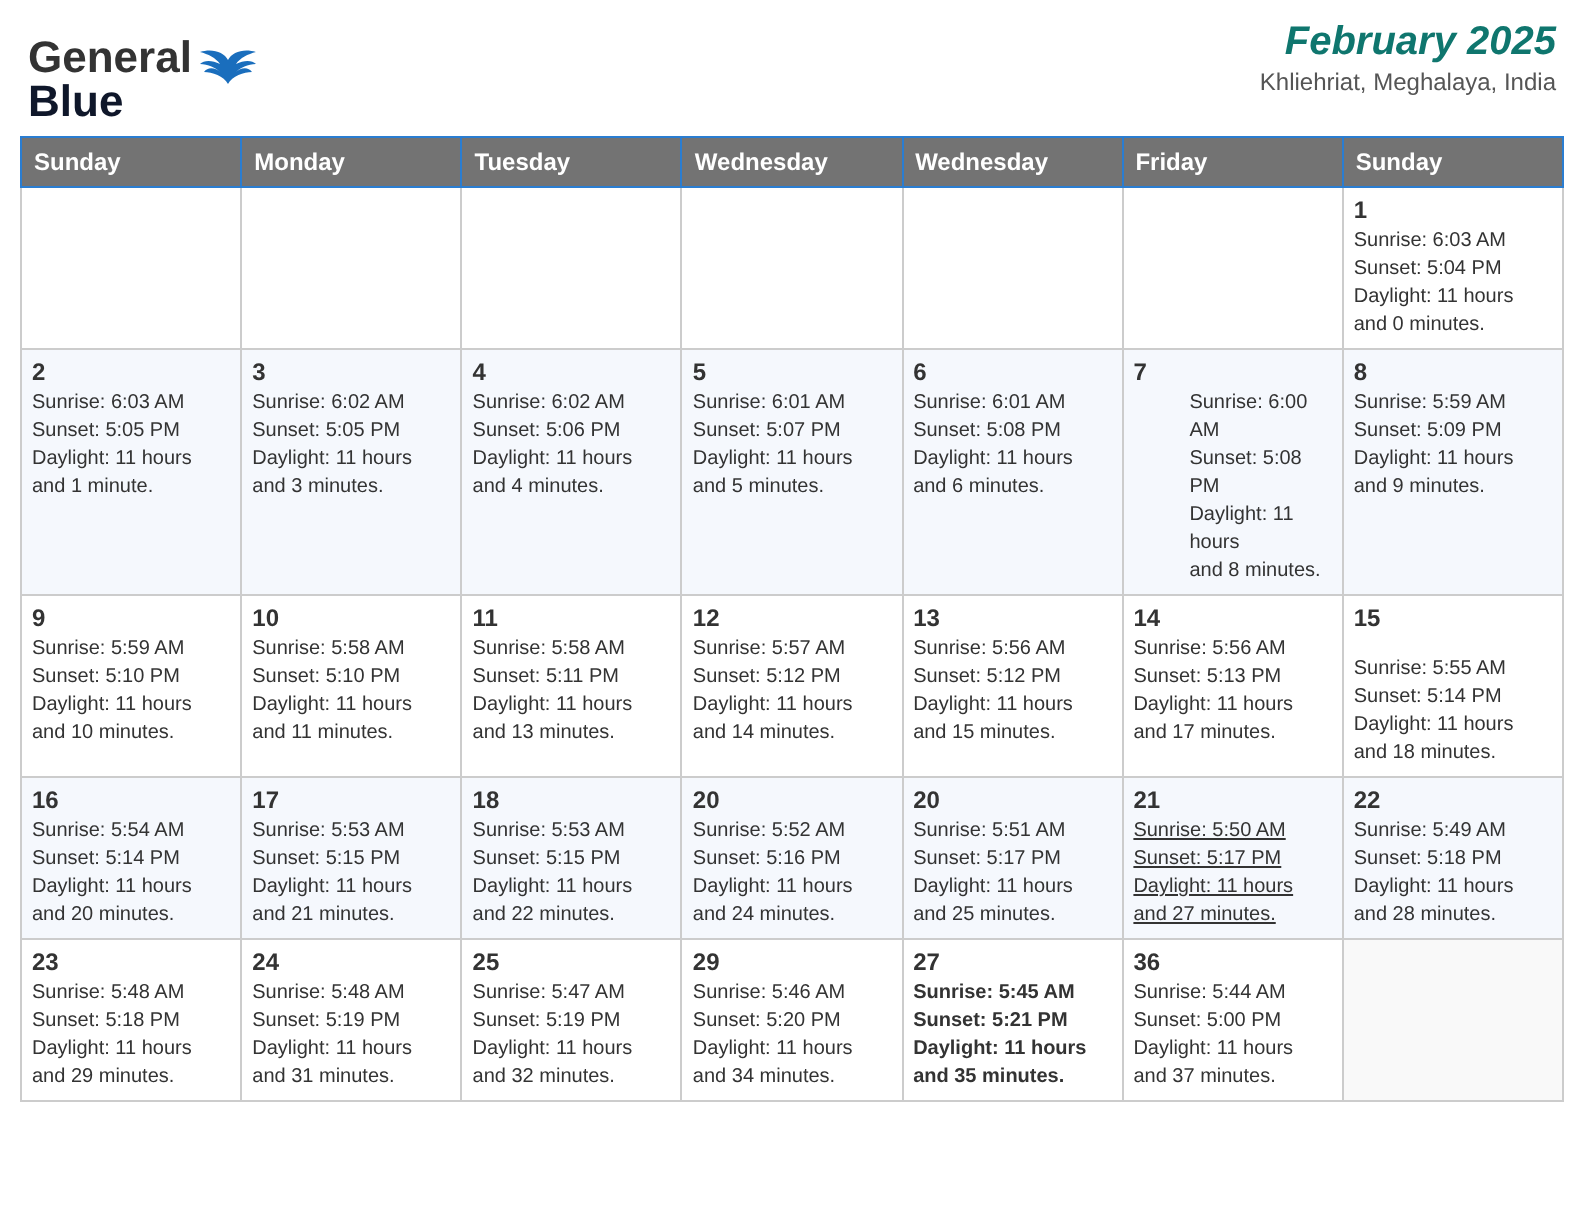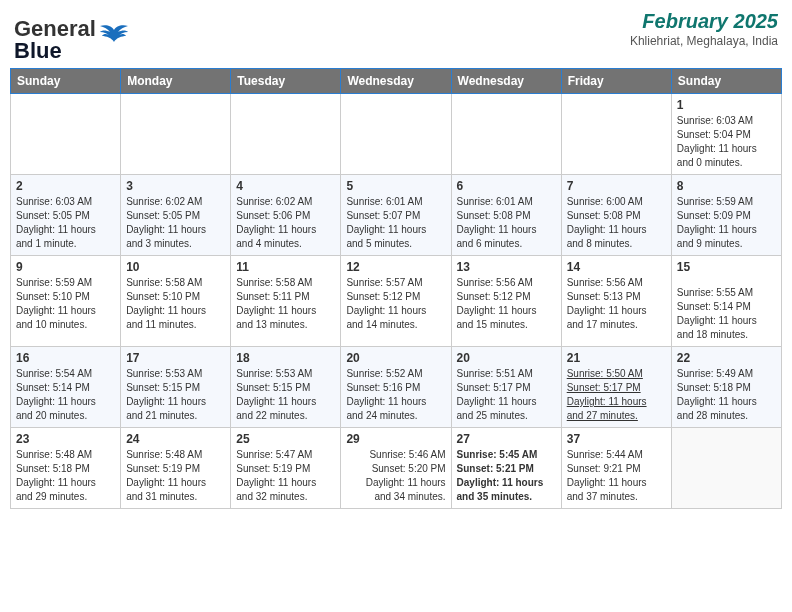--- a/index.html
+++ b/index.html
@@ -173,21 +173,21 @@
         </td>
         <td>
           <span class="day-number">6</span>
           <div class="day-info" style="white-space: pre-line;">Sunrise: 6:01 AM
 Sunset: 5:08 PM
 Daylight: 11 hours
 and 6 minutes.</div>
         </td>
         <td>
           <span class="day-number">7</span>
-          <div class="day-info" style="white-space: pre-line;">Sunrise: 6:00 AM
+          <div class="day-info" style="white-space: pre-line; margin-left: 28px;">Sunrise: 6:00 AM
 Sunset: 5:08 PM
 Daylight: 11 hours
 and 8 minutes.</div>
         </td>
         <td>
           <span class="day-number">8</span>
           <div class="day-info" style="white-space: pre-line;">Sunrise: 5:59 AM
 Sunset: 5:09 PM
 Daylight: 11 hours
 and 9 minutes.</div>
@@ -312,35 +312,35 @@
         </td>
         <td>
           <span class="day-number">25</span>
           <div class="day-info" style="white-space: pre-line;">Sunrise: 5:47 AM
 Sunset: 5:19 PM
 Daylight: 11 hours
 and 32 minutes.</div>
         </td>
         <td>
           <span class="day-number">29</span>
-          <div class="day-info" style="white-space: pre-line; text-align: right;">Sunrise: 5:46 AM
+          <div class="day-info" style="white-space: pre-line;">Sunrise: 5:46 AM
 Sunset: 5:20 PM
 Daylight: 11 hours
 and 34 minutes.</div>
         </td>
         <td>
           <span class="day-number">27</span>
           <div class="day-info" style="white-space: pre-line; font-weight: bold;">Sunrise: 5:45 AM
 Sunset: 5:21 PM
 Daylight: 11 hours
 and 35 minutes.</div>
         </td>
         <td>
-          <span class="day-number">37</span>
+          <span class="day-number">36</span>
           <div class="day-info" style="white-space: pre-line;">Sunrise: 5:44 AM
-Sunset: 9:21 PM
+Sunset: 5:00 PM
 Daylight: 11 hours
 and 37 minutes.</div>
         </td>
         <td class="empty"></td>
       </tr>
     </tbody>
 </table>
 
 </body></html>

